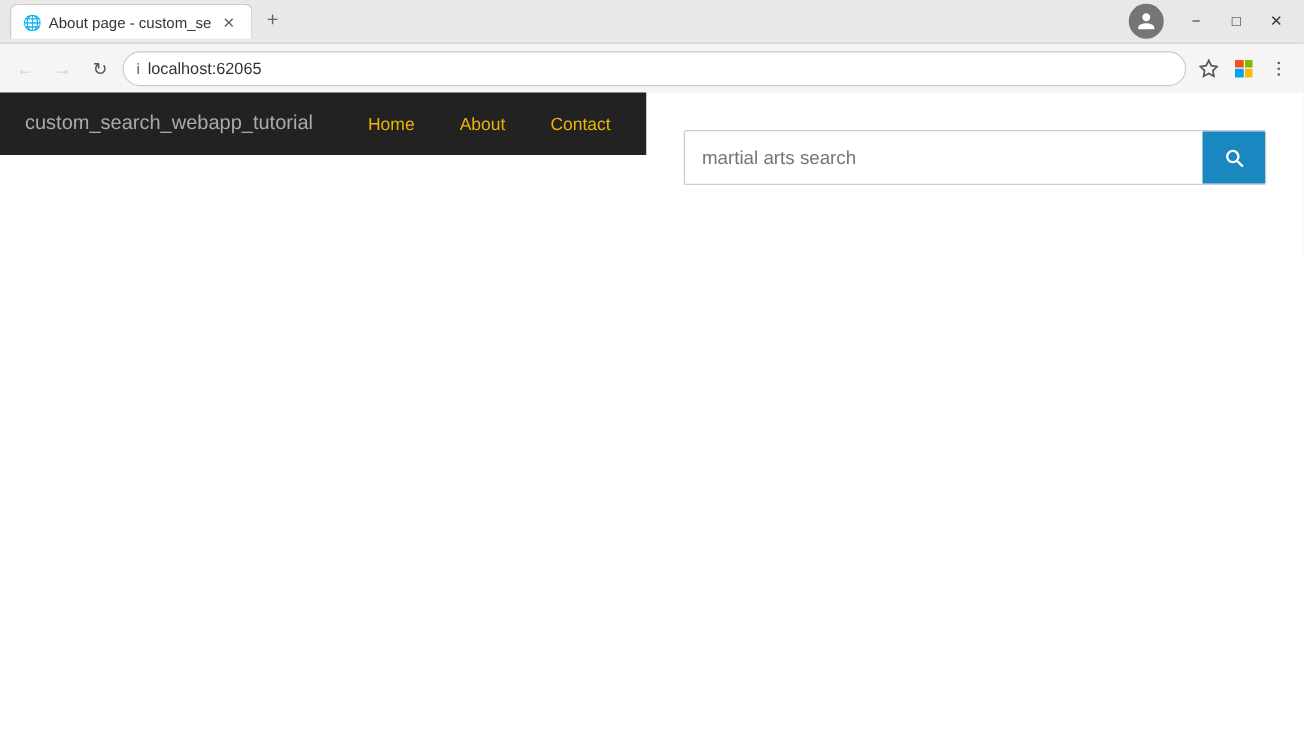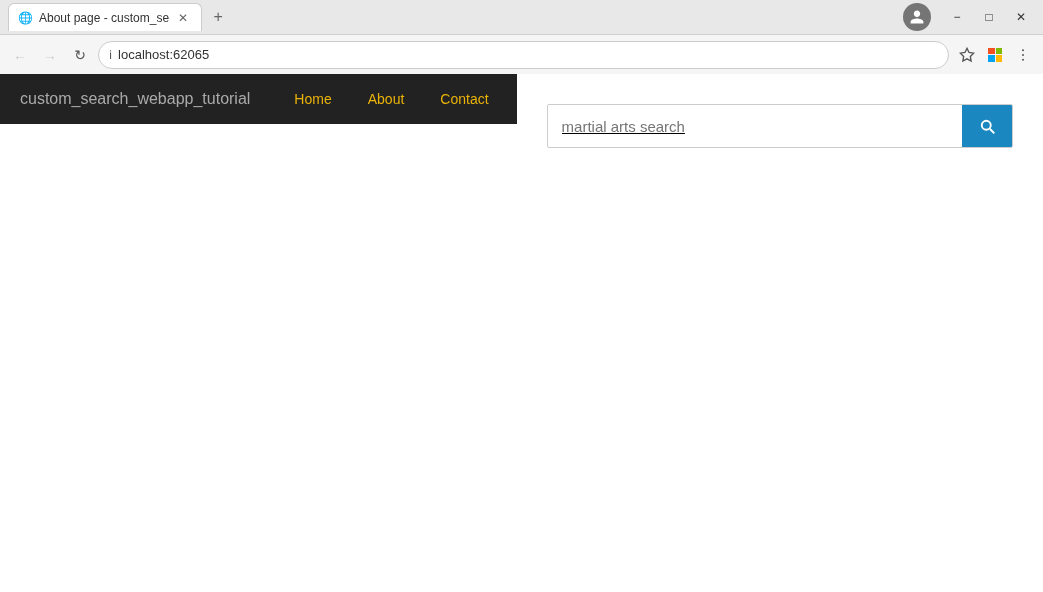--- a/index.html
+++ b/index.html
@@ -246,21 +246,20 @@
     
     .search-container {
       display: flex;
       align-items: center;
       border: 1px solid #ccc;
       border-radius: 2px;
       overflow: hidden;
       width: 100%;
       max-width: 950px;
       margin-top: 10px;
-      text-decoration: underline;
     }
 
     .search-input {
       flex: 1;
       border: none;
       outline: none;
       padding: 10px 14px;
       font-size: 15px;
       color: #888;
       background: white;

